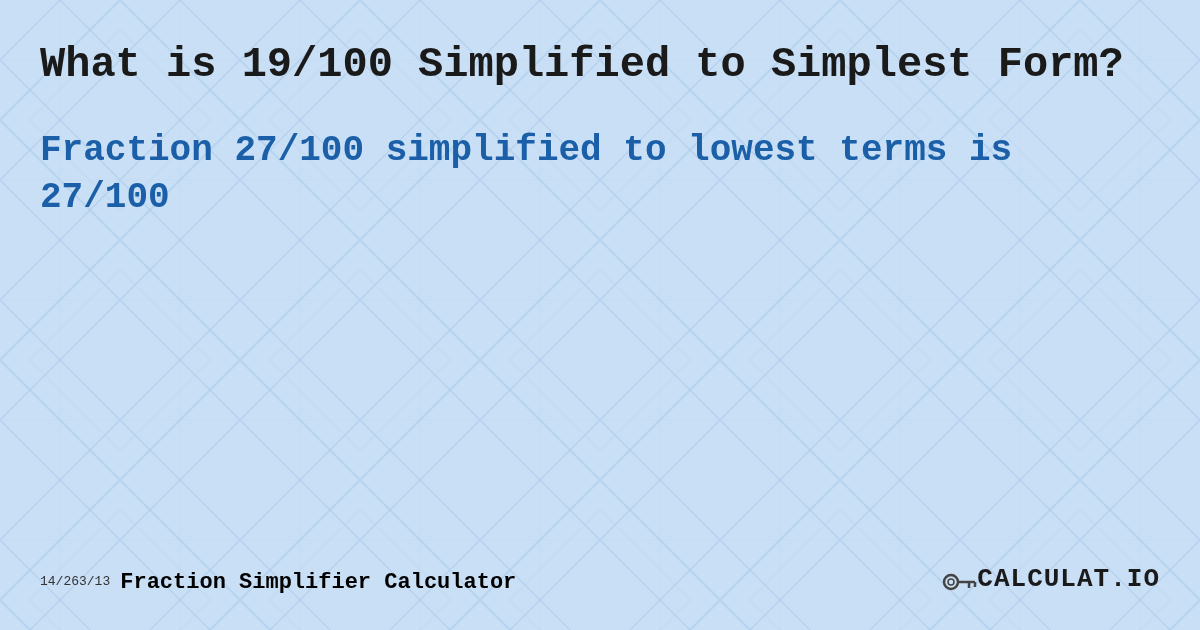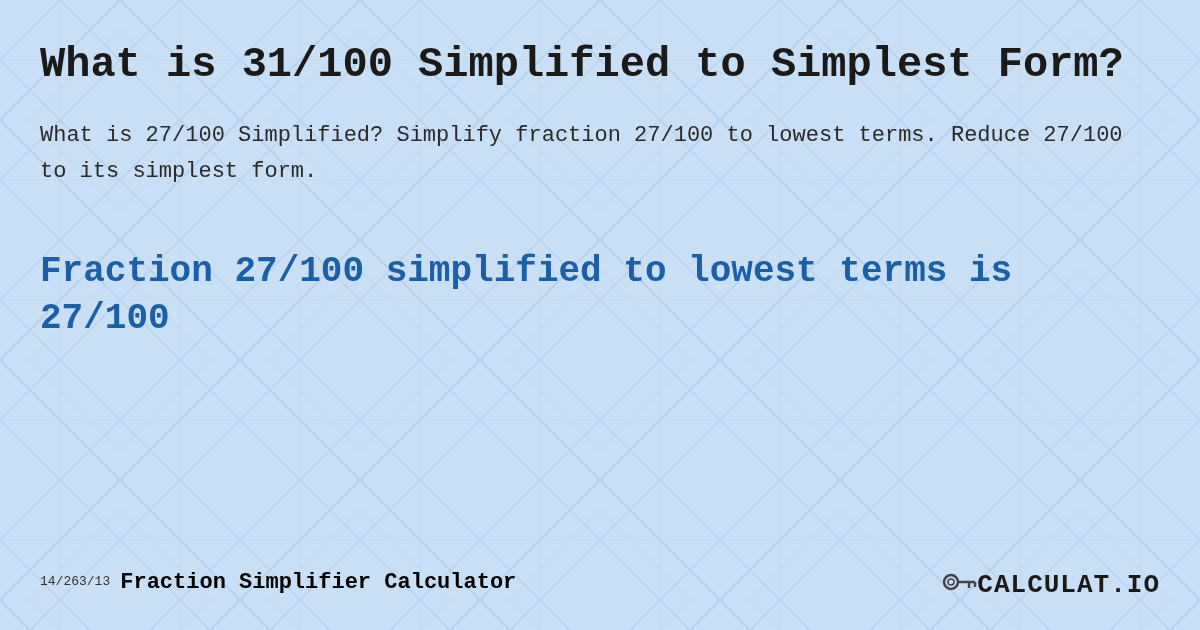--- a/index.html
+++ b/index.html
@@ -73,21 +73,21 @@
     .footer-label {
       font-size: 22px;
       font-weight: bold;
       color: #000000;
       font-family: 'Courier New', Courier, monospace;
     }
 
     .footer-logo {
       margin-left: auto;
       display: flex;
-      align-items: flex-end;
+      align-items: flex-start;
       gap: 0;
     }
 
     .logo-text {
       font-size: 26px;
       font-weight: bold;
       color: #1a1a1a;
       font-family: 'Courier New', Courier, monospace;
       letter-spacing: 1px;
     }
@@ -123,23 +123,22 @@
       <polygon points="120,0 240,120 120,240 0,120" fill="none" stroke="#a8c8e8" stroke-width="2" opacity="0.5"></polygon>
       <polygon points="120,30 210,120 120,210 30,120" fill="none" stroke="#b8d4ee" stroke-width="1.5" opacity="0.4"></polygon>
     </pattern>
   </defs>
   <rect width="100%" height="100%" fill="#c8dff5"></rect>
   <rect width="100%" height="100%" fill="url(#bigDiamonds)"></rect>
   <rect width="100%" height="100%" fill="url(#diamonds)"></rect>
 </svg>
 
 <div class="content">
-  <h1 class="main-title">What is 31/100 Simplified to Simplest Form?</h1>
+  <h1 class="main-title">What is 19/100 Simplified to Simplest Form?</h1>
 
-  <p class="description">What is 27/100 Simplified? Simplify fraction 27/100 to lowest terms. Reduce 27/100 to its simplest form.</p>
 
   <div class="result-section">
     <p class="result-text">Fraction 27/100 simplified to lowest terms is 27/100</p>
   </div>
 
   <div class="footer">
     <div class="footer-fractions">
       <span>14/26</span>
       <span>3/13</span>
     </div>

